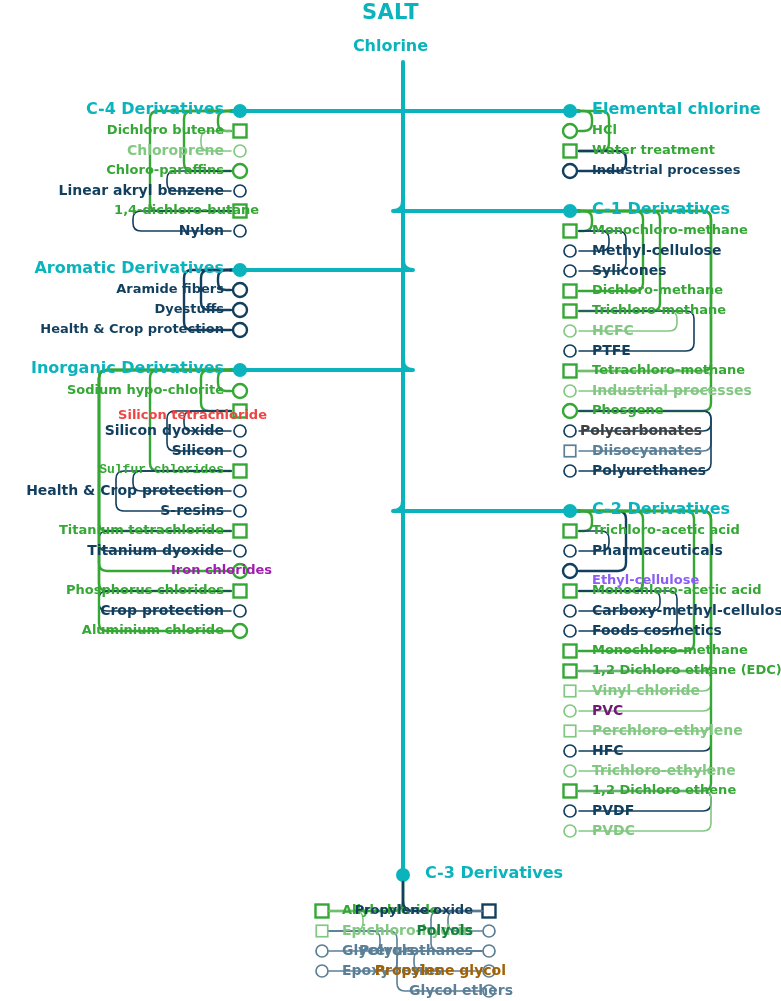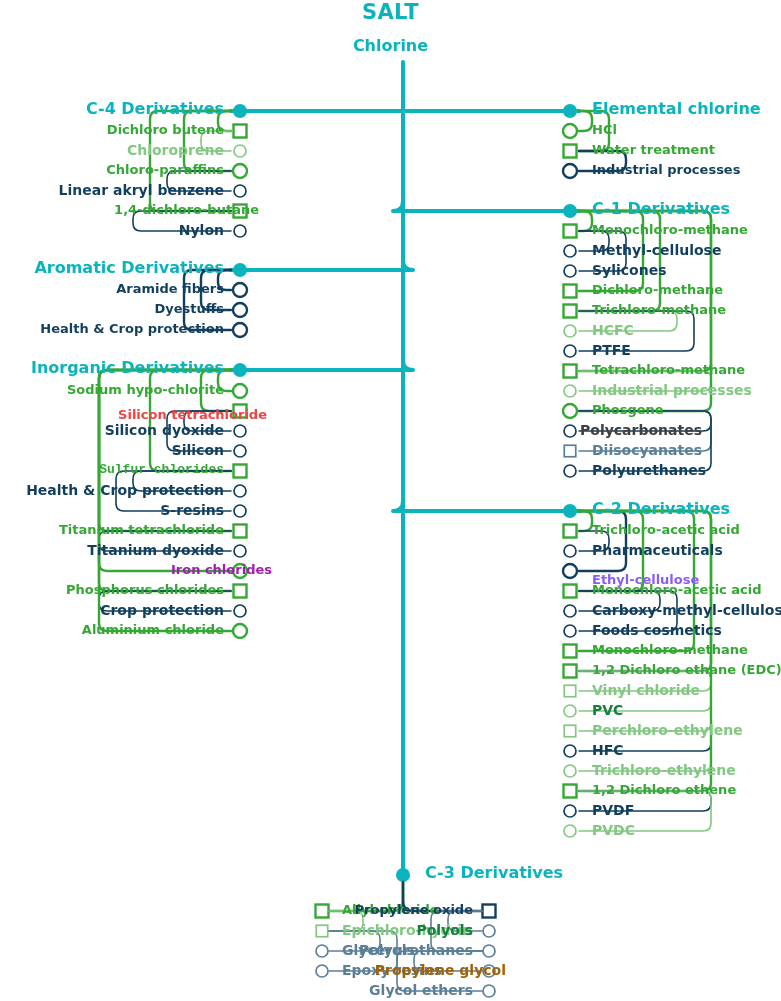--- a/index.html
+++ b/index.html
@@ -355,31 +355,31 @@
       <div class="lbl l t-group" style="color: rgb(11, 180, 189); top: 501.08px; left: 592px;">C-2 Derivatives</div>
       <div class="lbl l t-bold" style="color: rgb(53, 167, 53); top: 522.94px; left: 592px;">Trichloro-acetic acid</div>
       <div class="lbl l t-reg" style="color: rgb(18, 63, 94); top: 542.94px; left: 592px;">Pharmaceuticals</div>
       <div class="lbl l t-bold" style="color: #8b5cf6; top: 562.94px; left: 592px; margin-top: 10px;">Ethyl-cellulose</div>
       <div class="lbl l t-bold" style="color: rgb(53, 167, 53); top: 582.94px; left: 592px;">Monochloro-acetic acid</div>
       <div class="lbl l t-reg" style="color: rgb(18, 63, 94); top: 602.94px; left: 592px;">Carboxy-methyl-cellulose</div>
       <div class="lbl l t-reg" style="color: rgb(18, 63, 94); top: 622.94px; left: 592px;">Foods cosmetics</div>
       <div class="lbl l t-bold" style="color: rgb(53, 167, 53); top: 642.94px; left: 592px;">Monochloro-methane</div>
       <div class="lbl l t-bold" style="color: rgb(53, 167, 53); top: 662.94px; left: 592px;">1,2 Dichloro ethane (EDC)</div>
       <div class="lbl l t-reg" style="color: rgb(130, 200, 130); top: 682.94px; left: 592px;">Vinyl chloride</div>
-      <div class="lbl l t-reg" style="color: #15803d; top: 702.94px; left: 592px;">PVC</div>
+      <div class="lbl l t-reg" style="color: #701a75; top: 702.94px; left: 592px;">PVC</div>
       <div class="lbl l t-reg" style="color: rgb(130, 200, 130); top: 722.94px; left: 592px;">Perchloro-ethylene</div>
       <div class="lbl l t-reg" style="color: rgb(18, 63, 94); top: 742.94px; left: 592px;">HFC</div>
       <div class="lbl l t-reg" style="color: rgb(130, 200, 130); top: 762.94px; left: 592px;">Trichloro-ethylene</div>
       <div class="lbl l t-bold" style="color: rgb(53, 167, 53); top: 782.94px; left: 592px;">1,2 Dichloro ethene</div>
       <div class="lbl l t-reg" style="color: rgb(18, 63, 94); top: 802.94px; left: 592px;">PVDF</div>
       <div class="lbl l t-reg" style="color: rgb(130, 200, 130); top: 822.94px; left: 592px;">PVDC</div>
       <div class="lbl l t-group" style="color: rgb(11, 180, 189); left: 425px; top: 865px;">C-3 Derivatives</div>
       <div class="lbl l t-bold" style="color: rgb(53, 167, 53); top: 903px; left: 342px;">Allyl-chloride</div>
       <div class="lbl l t-reg" style="color: rgb(130, 200, 130); top: 923px; left: 342px;">Epichloro-hydrin</div>
       <div class="lbl l t-reg" style="color: rgb(91, 127, 150); top: 943px; left: 342px;">Glycerols</div>
       <div class="lbl l t-reg" style="color: rgb(91, 127, 150); top: 963px; left: 342px;">Epoxy resins</div>
       <div class="lbl r t-bold" style="color: rgb(18, 63, 94); top: 903px; left: 0px; width: 473px;">Propylene oxide</div>
       <div class="lbl r t-reg" style="color: #15803d; top: 923px; left: 0px; width: 473px;">Polyols</div>
       <div class="lbl r t-reg" style="color: rgb(91, 127, 150); top: 943px; left: 0px; width: 473px;">Polyurethanes</div>
       <div class="lbl r t-reg" style="color: #a16207; top: 963px; left: 0px; width: 473px; margin-left: 33px;">Propylene glycol</div>
-      <div class="lbl r t-reg" style="color: rgb(91, 127, 150); top: 983px; left: 0px; width: 473px;">Glycol ethers</div>
+      <div class="lbl r t-reg" style="color: rgb(91, 127, 150); top: 983px; left: 0px; width: 473px; padding-left: 40px;">Glycol ethers</div>
     </div>
 </div>
 
 </body></html>

